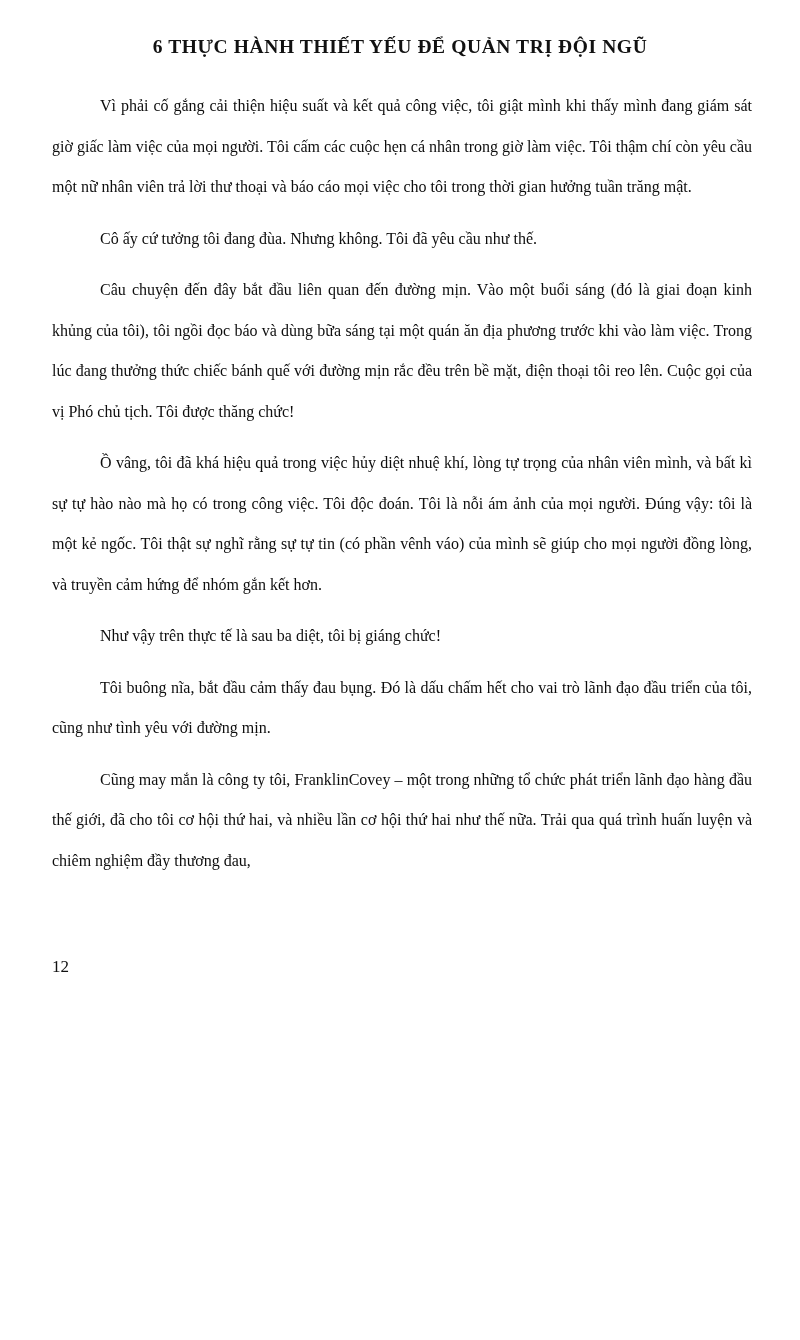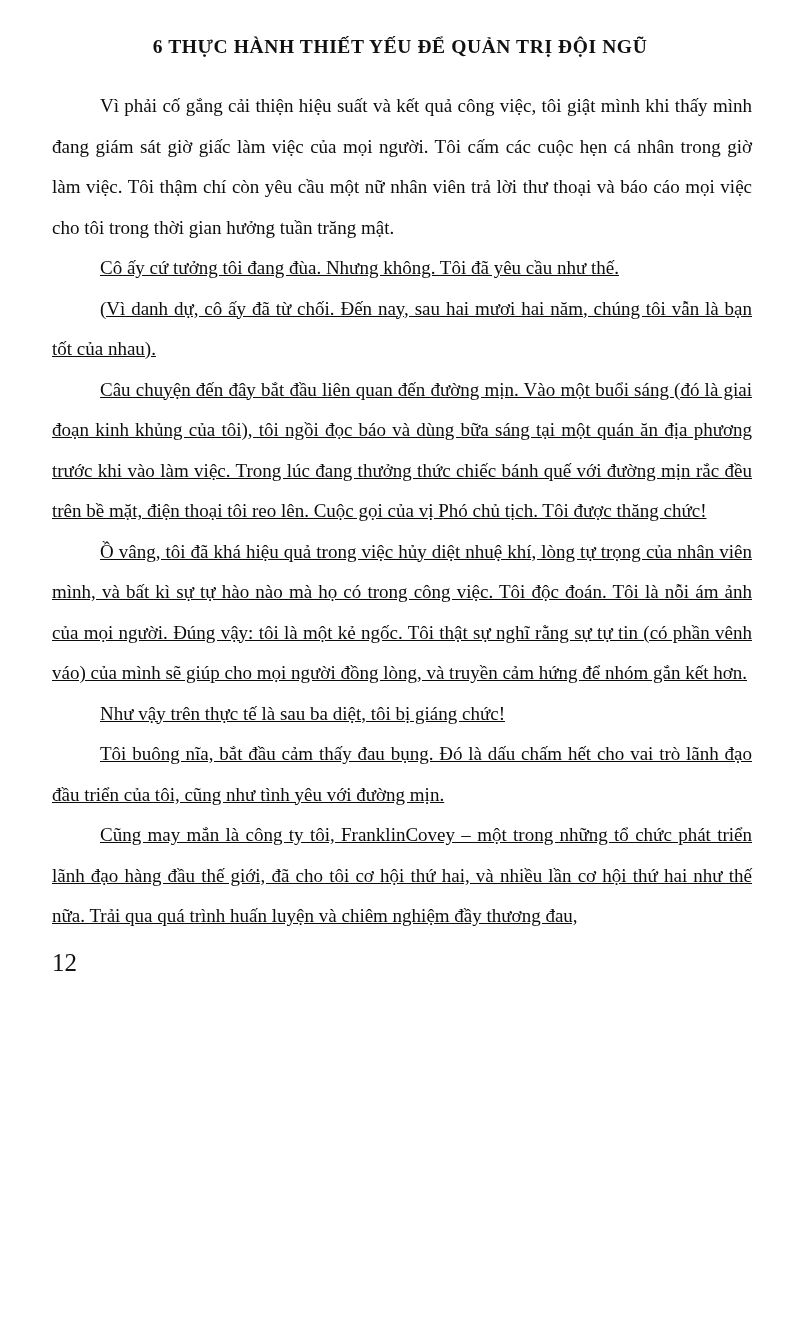--- a/index.html
+++ b/index.html
@@ -39,52 +39,50 @@
     font-weight: 600;
   }
   .body-block {
     position: absolute;
     top: 86px;
     left: 52px;
     width: 700px;
   }
   p.para {
     margin: 0;
-    font-size: 19px;
+    font-size: 16px;
     line-height: 40.5px;
     text-align: justify;
     text-justify: inter-word;
     text-indent: 48px;
     color: #0d0d0d;
     hyphens: none;
   }
   p.para + p.para {
-    margin-top: 0px;
-    text-decoration: underline;
+    margin-top: 11px;
   }
   .folio {
     position: absolute;
     left: 52px;
     bottom: 40px;
-    font-size: 25px;
+    font-size: 17px;
     color: #111111;
     font-family: "Liberation Serif", "DejaVu Serif", serif;
   }
 </style>
 </head>
 <body>
 
 <div class="page">
 
   <div class="running-head">6 Thực hành thiết yếu để quản trị đội ngũ</div>
 
   <div class="body-block">
     <p class="para">Vì phải cố gắng cải thiện hiệu suất và kết quả công việc, tôi giật mình khi thấy mình đang giám sát giờ giấc làm việc của mọi người. Tôi cấm các cuộc hẹn cá nhân trong giờ làm việc. Tôi thậm chí còn yêu cầu một nữ nhân viên trả lời thư thoại và báo cáo mọi việc cho tôi trong thời gian hưởng tuần trăng mật.</p>
     <p class="para">Cô ấy cứ tưởng tôi đang đùa. Nhưng không. Tôi đã yêu cầu như thế.</p>
-    <p class="para">(Vì danh dự, cô ấy đã từ chối. Đến nay, sau hai mươi hai năm, chúng tôi vẫn là bạn tốt của nhau).</p>
     <p class="para">Câu chuyện đến đây bắt đầu liên quan đến đường mịn. Vào một buổi sáng (đó là giai đoạn kinh khủng của tôi), tôi ngồi đọc báo và dùng bữa sáng tại một quán ăn địa phương trước khi vào làm việc. Trong lúc đang thưởng thức chiếc bánh quế với đường mịn rắc đều trên bề mặt, điện thoại tôi reo lên. Cuộc gọi của vị Phó chủ tịch. Tôi được thăng chức!</p>
     <p class="para">Ồ vâng, tôi đã khá hiệu quả trong việc hủy diệt nhuệ khí, lòng tự trọng của nhân viên mình, và bất kì sự tự hào nào mà họ có trong công việc. Tôi độc đoán. Tôi là nỗi ám ảnh của mọi người. Đúng vậy: tôi là một kẻ ngốc. Tôi thật sự nghĩ rằng sự tự tin (có phần vênh váo) của mình sẽ giúp cho mọi người đồng lòng, và truyền cảm hứng để nhóm gắn kết hơn.</p>
     <p class="para">Như vậy trên thực tế là sau ba diệt, tôi bị giáng chức!</p>
     <p class="para">Tôi buông nĩa, bắt đầu cảm thấy đau bụng. Đó là dấu chấm hết cho vai trò lãnh đạo đầu triển của tôi, cũng như tình yêu với đường mịn.</p>
     <p class="para">Cũng may mắn là công ty tôi, FranklinCovey – một trong những tổ chức phát triển lãnh đạo hàng đầu thế giới, đã cho tôi cơ hội thứ hai, và nhiều lần cơ hội thứ hai như thế nữa. Trải qua quá trình huấn luyện và chiêm nghiệm đầy thương đau,</p>
   </div>
 
   <div class="folio">12</div>
 
 </div>

